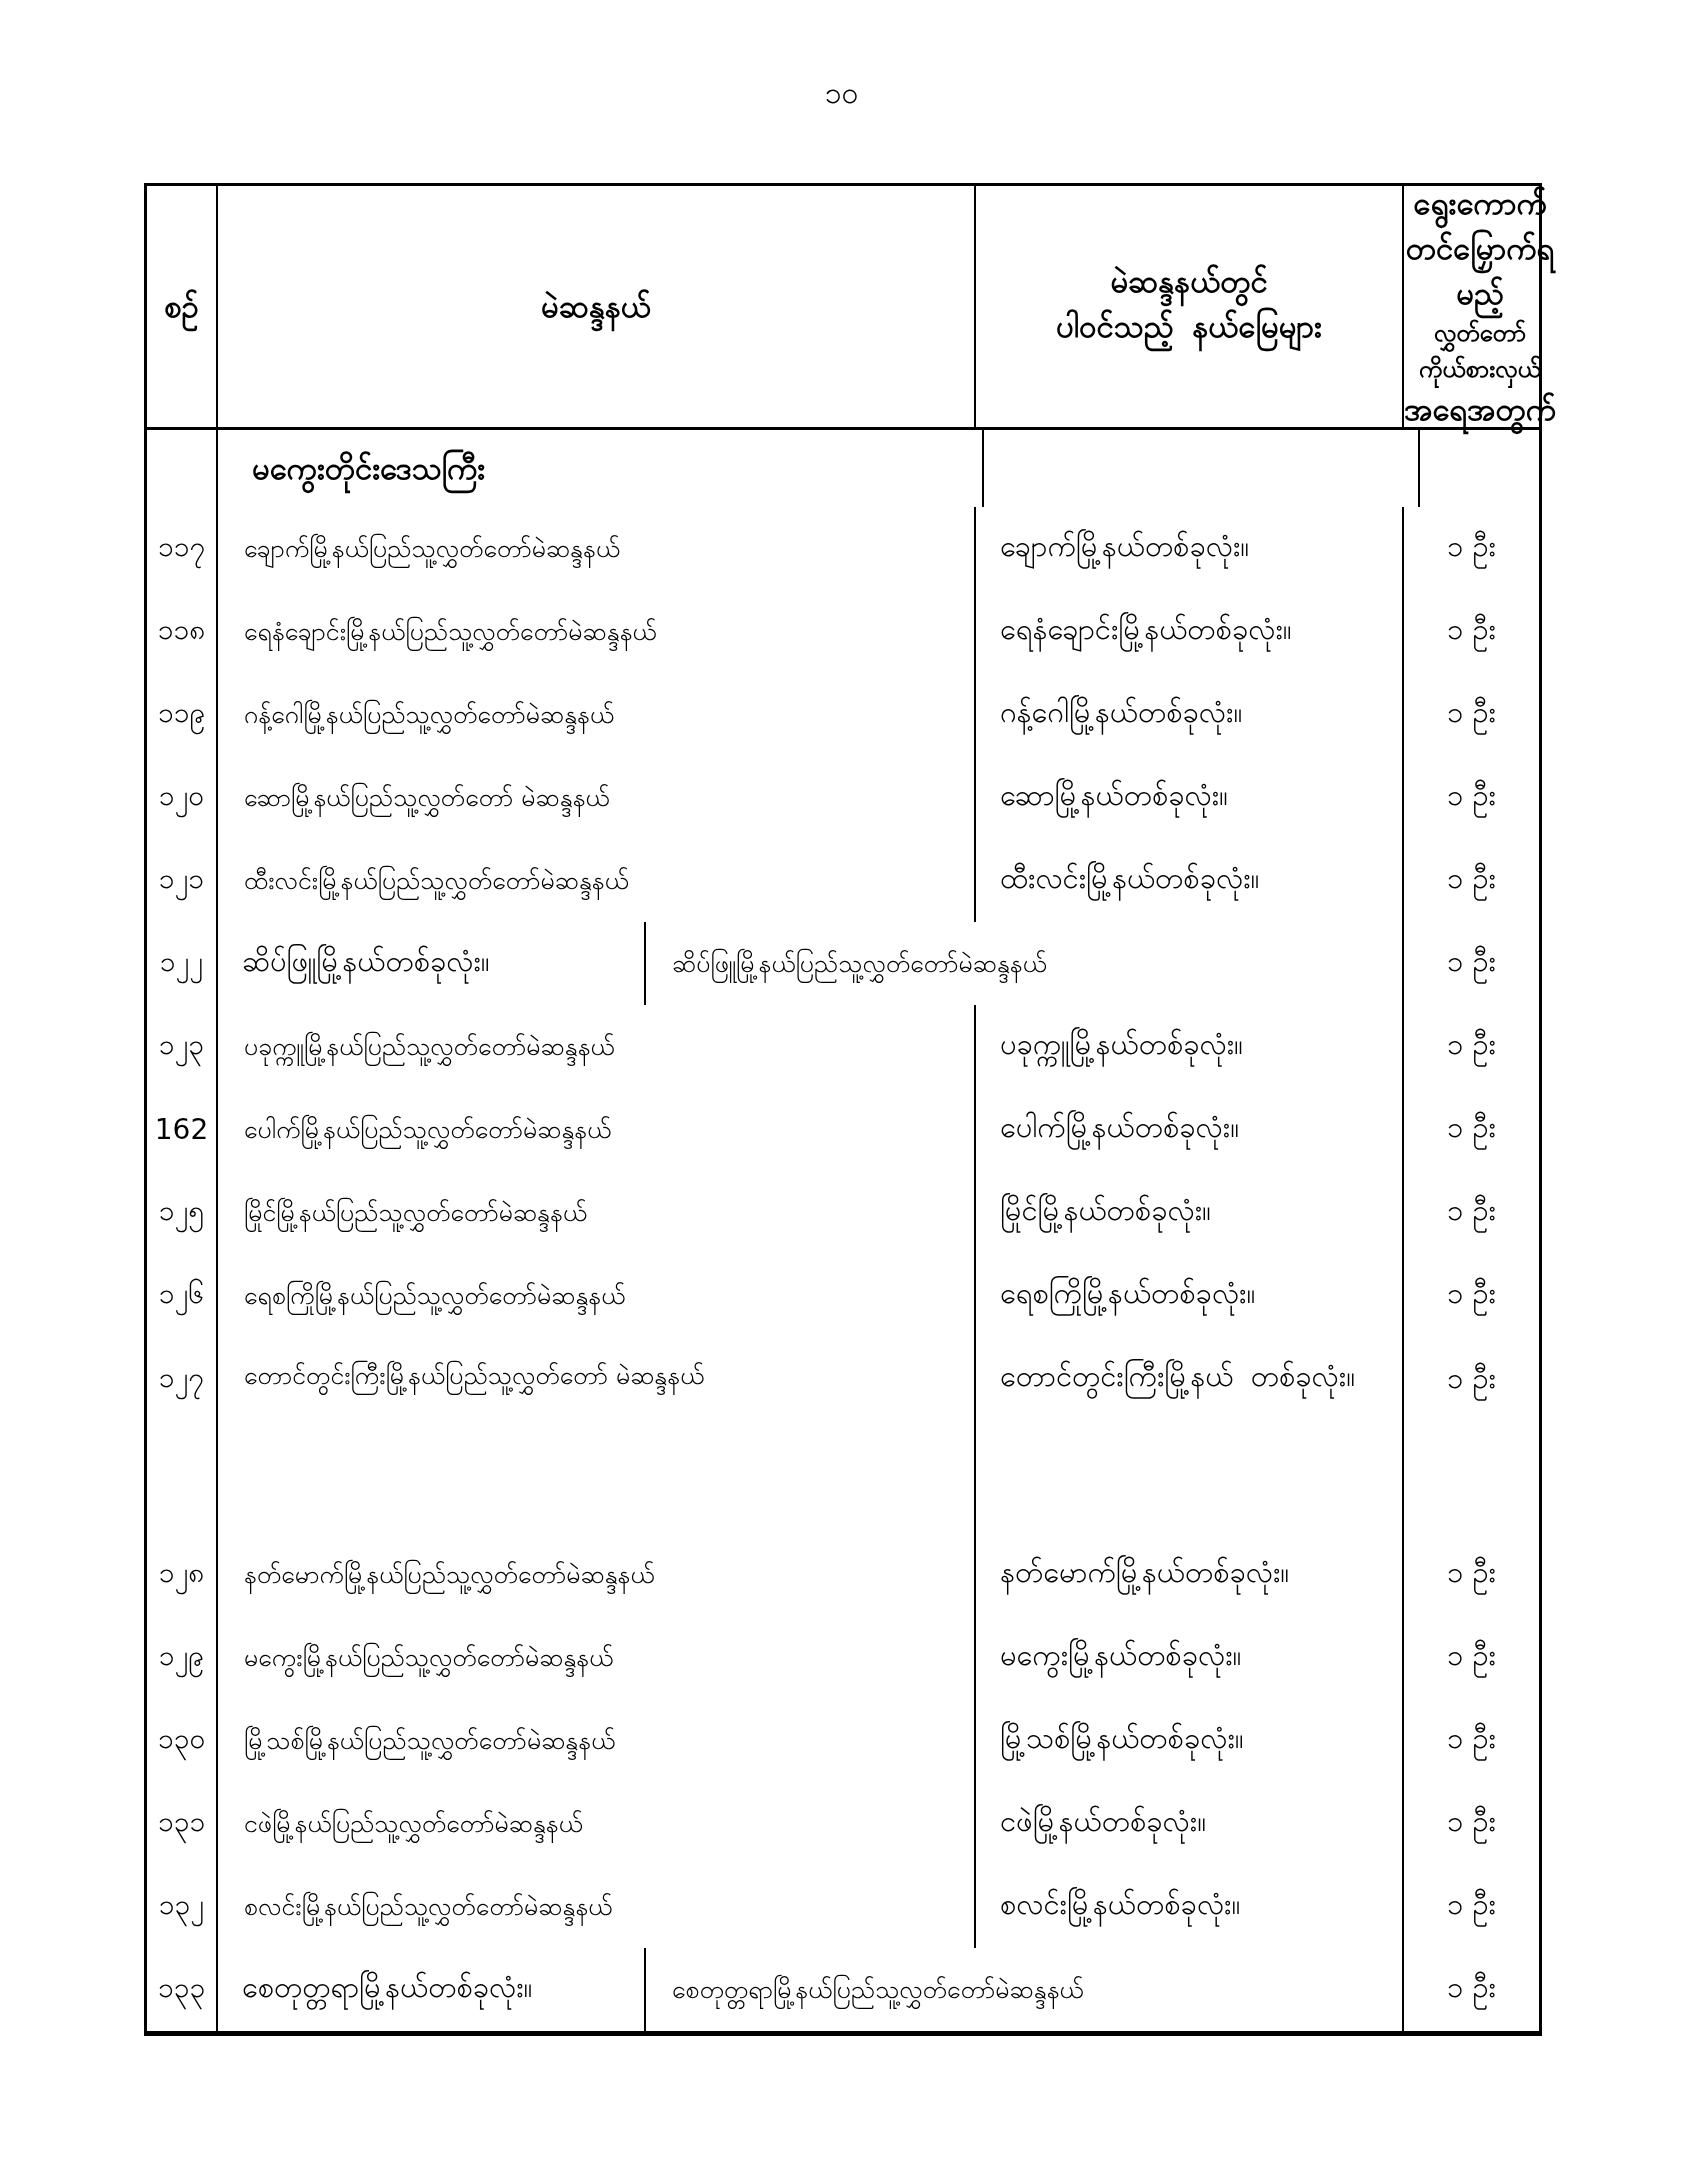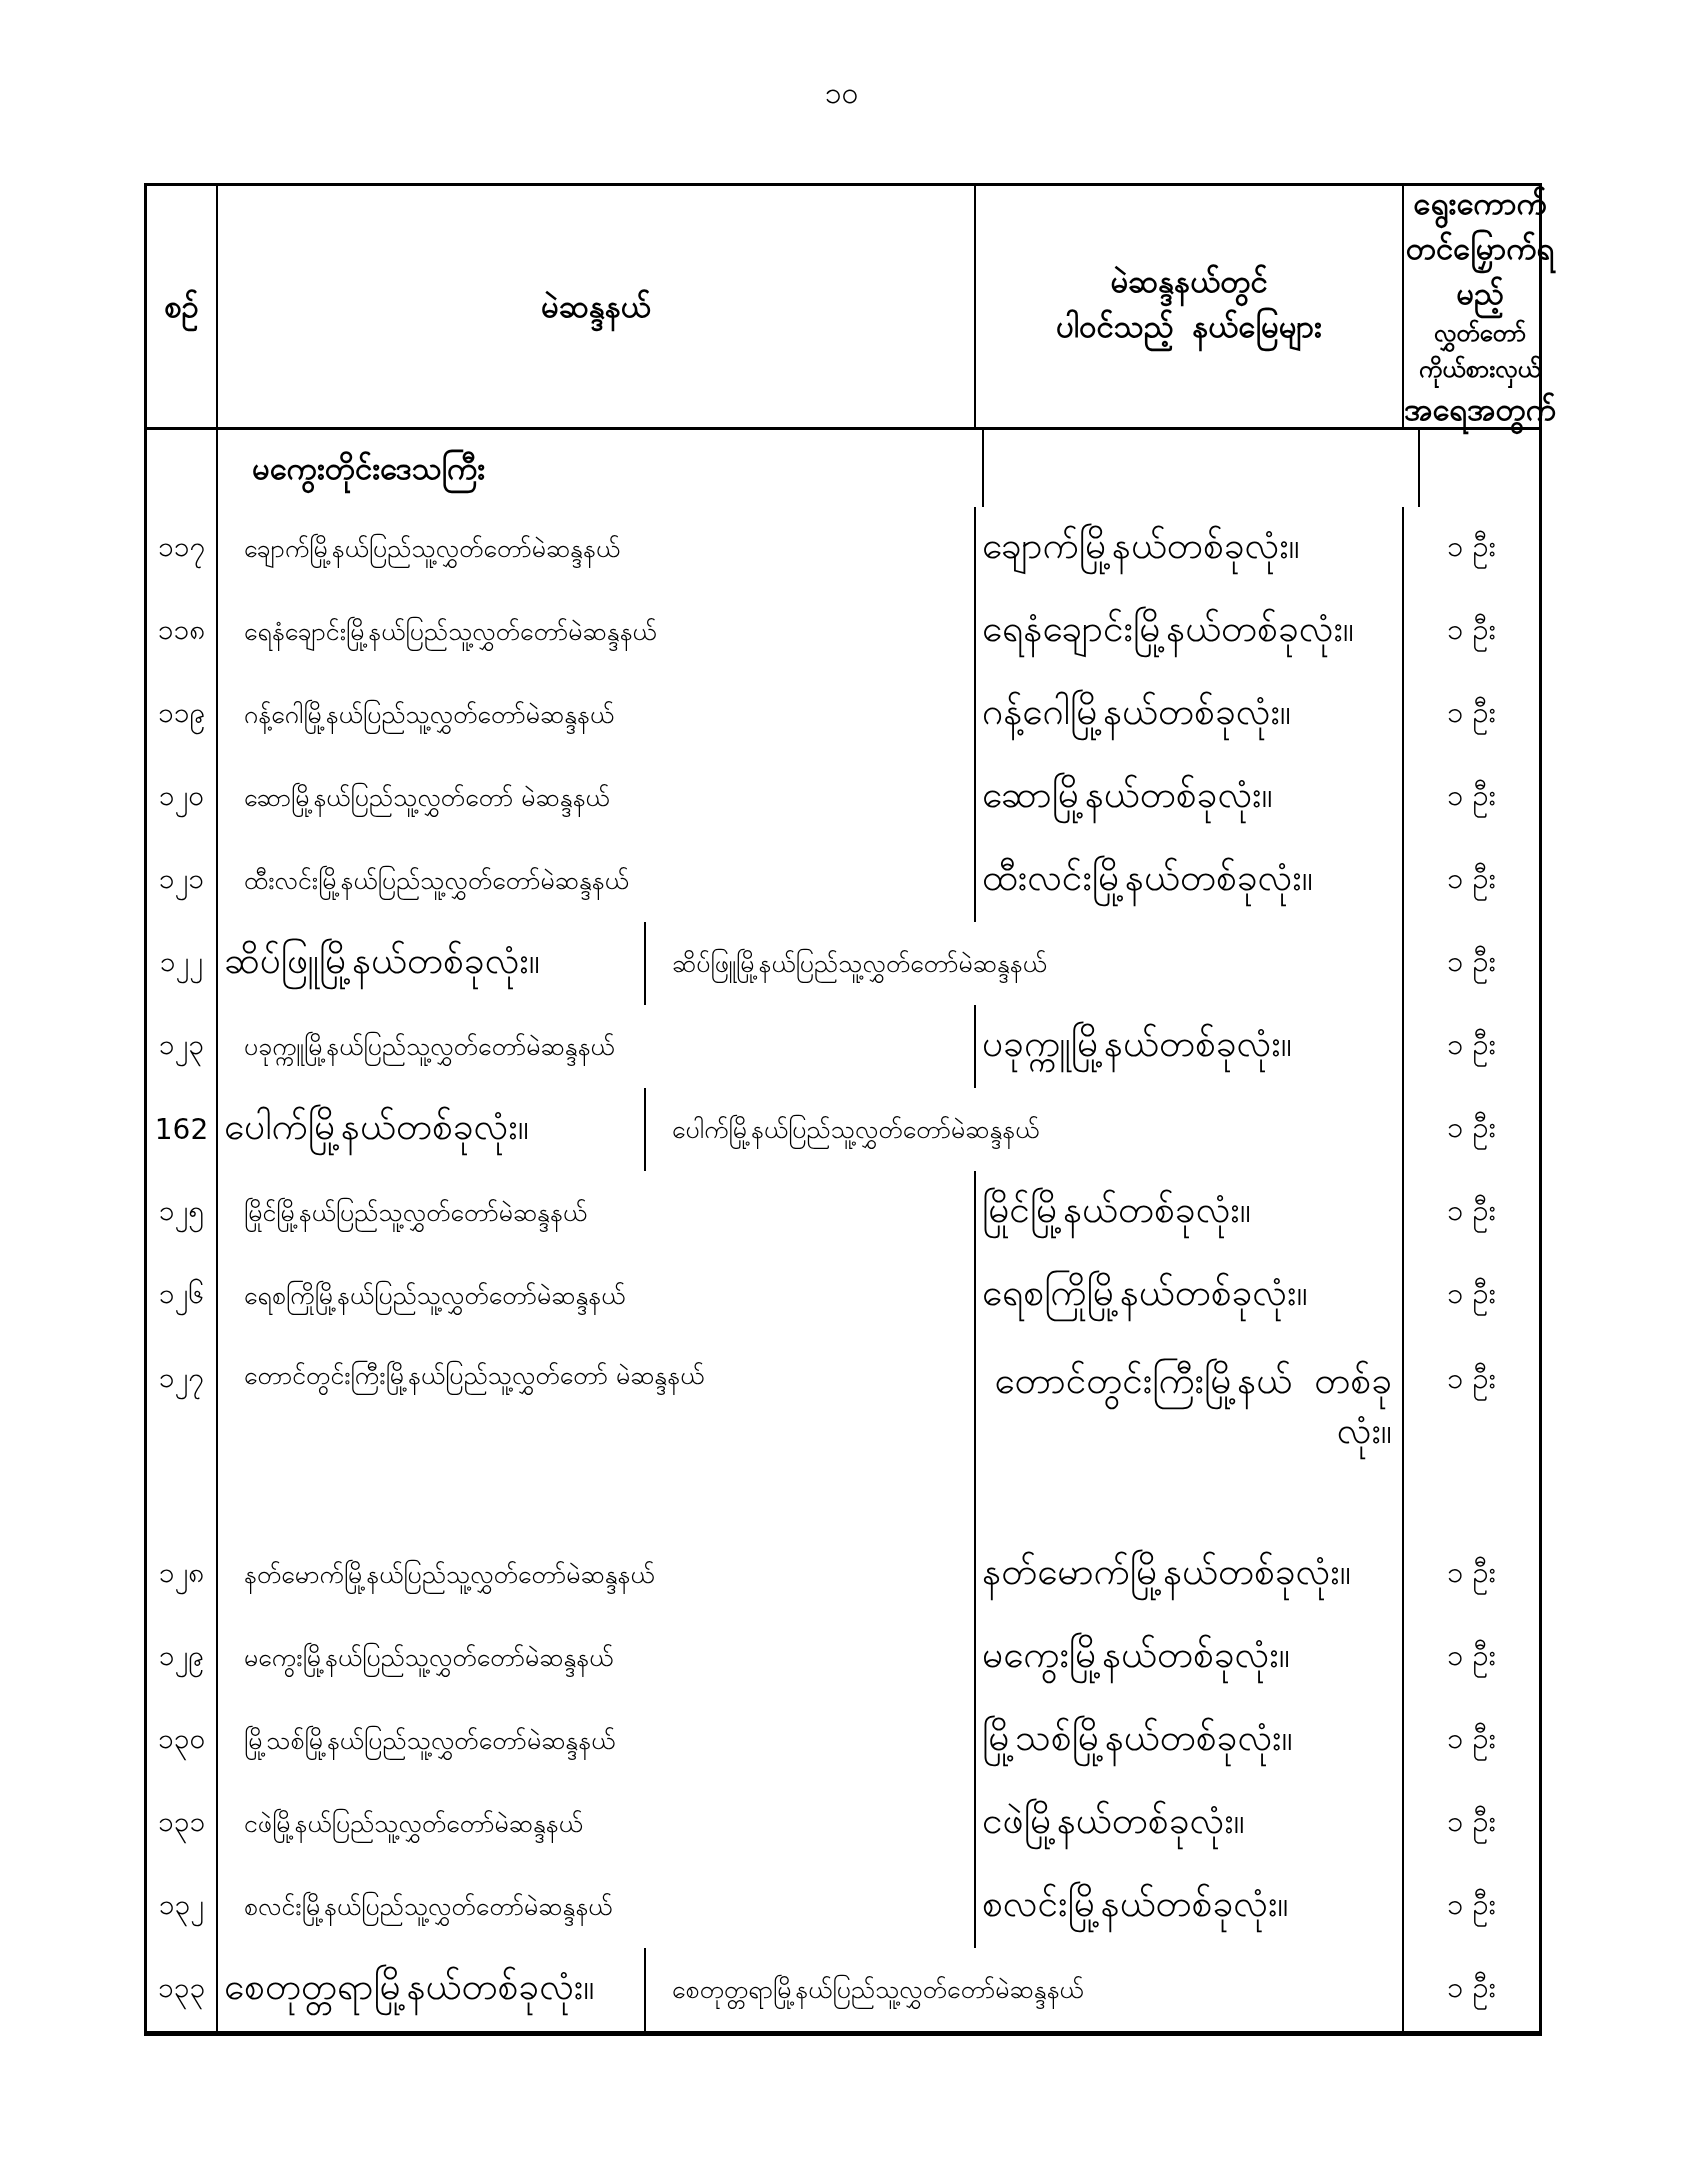--- a/index.html
+++ b/index.html
@@ -24,21 +24,21 @@
   .c1,.c2,.c3{border-right:2px solid #000;}
   .header-row{display:flex;height:241px;border-bottom:3px solid #000;}
   .header-row .cell{
     display:flex;flex-direction:column;justify-content:center;align-items:center;
     text-align:center;font-weight:bold;font-size:31px;line-height:1.45;
   }
   .header-row .small-line{font-size:24px;line-height:1.5;}
   .body-row{display:flex;height:83px;}
   .body-row .c1{display:flex;align-items:center;justify-content:center;font-size:28px;}
   .body-row .c2{display:flex;align-items:center;padding:0 14px 0 26px;font-size:25px;line-height:1.35;}
-  .body-row .c3{display:flex;align-items:center;padding:0 10px 0 6px;font-size:37px;line-height:1.35;text-align:right;}
+  .body-row .c3{display:flex;align-items:center;padding:0 10px 0 24px;font-size:29px;line-height:1.35;text-align:right;}
   .body-row .c4{display:flex;align-items:center;justify-content:center;font-size:29px;}
   .section-row{height:77px;gap:8px;}
   .section-row .c2{font-weight:bold;font-size:31px;}
   .body-row.tall{height:196px;}
   .body-row.tall .c1,
   .body-row.tall .c2,
   .body-row.tall .c3,
   .body-row.tall .c4{align-items:flex-start;padding-top:22px;}
 </style>
 </head>
@@ -118,22 +118,22 @@
 
   <div class="body-row">
     <div class="cell c1">၁၂၃</div>
     <div class="cell c2">ပခုက္ကူမြို့နယ်ပြည်သူ့လွှတ်တော်မဲဆန္ဒနယ်</div>
     <div class="cell c3">ပခုက္ကူမြို့နယ်တစ်ခုလုံး။</div>
     <div class="cell c4">၁ ဦး</div>
   </div>
 
   <div class="body-row">
     <div class="cell c1">162</div>
+    <div class="cell c2">ပေါက်မြို့နယ်ပြည်သူ့လွှတ်တော်မဲဆန္ဒနယ်</div>
     <div class="cell c3">ပေါက်မြို့နယ်တစ်ခုလုံး။</div>
-    <div class="cell c2">ပေါက်မြို့နယ်ပြည်သူ့လွှတ်တော်မဲဆန္ဒနယ်</div>
     <div class="cell c4">၁ ဦး</div>
   </div>
 
   <div class="body-row">
     <div class="cell c1">၁၂၅</div>
     <div class="cell c2">မြိုင်မြို့နယ်ပြည်သူ့လွှတ်တော်မဲဆန္ဒနယ်</div>
     <div class="cell c3">မြိုင်မြို့နယ်တစ်ခုလုံး။</div>
     <div class="cell c4">၁ ဦး</div>
   </div>
 

